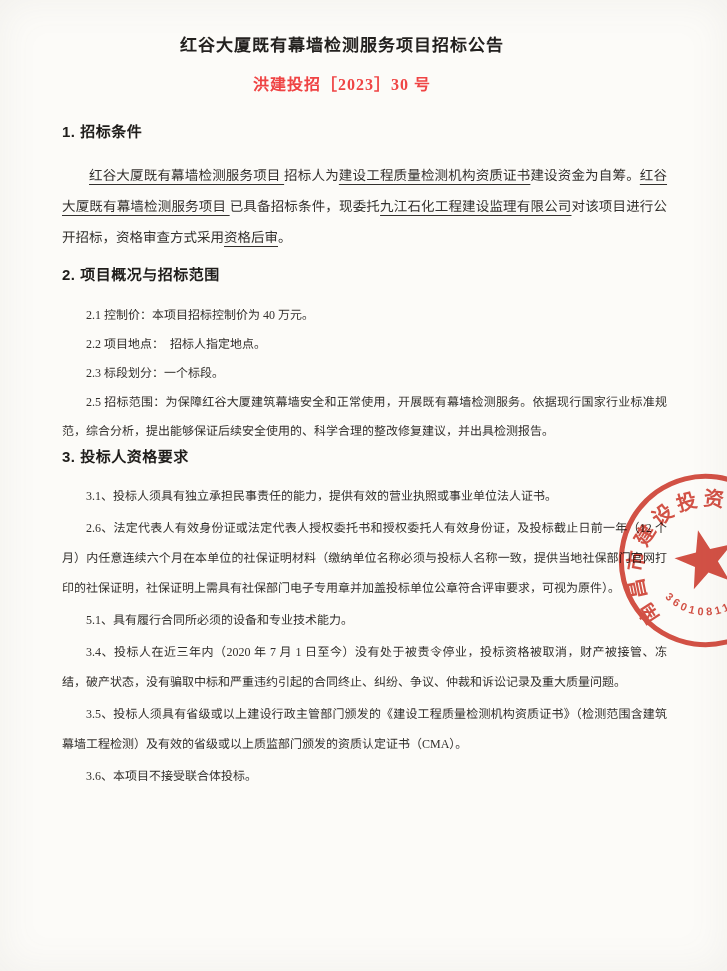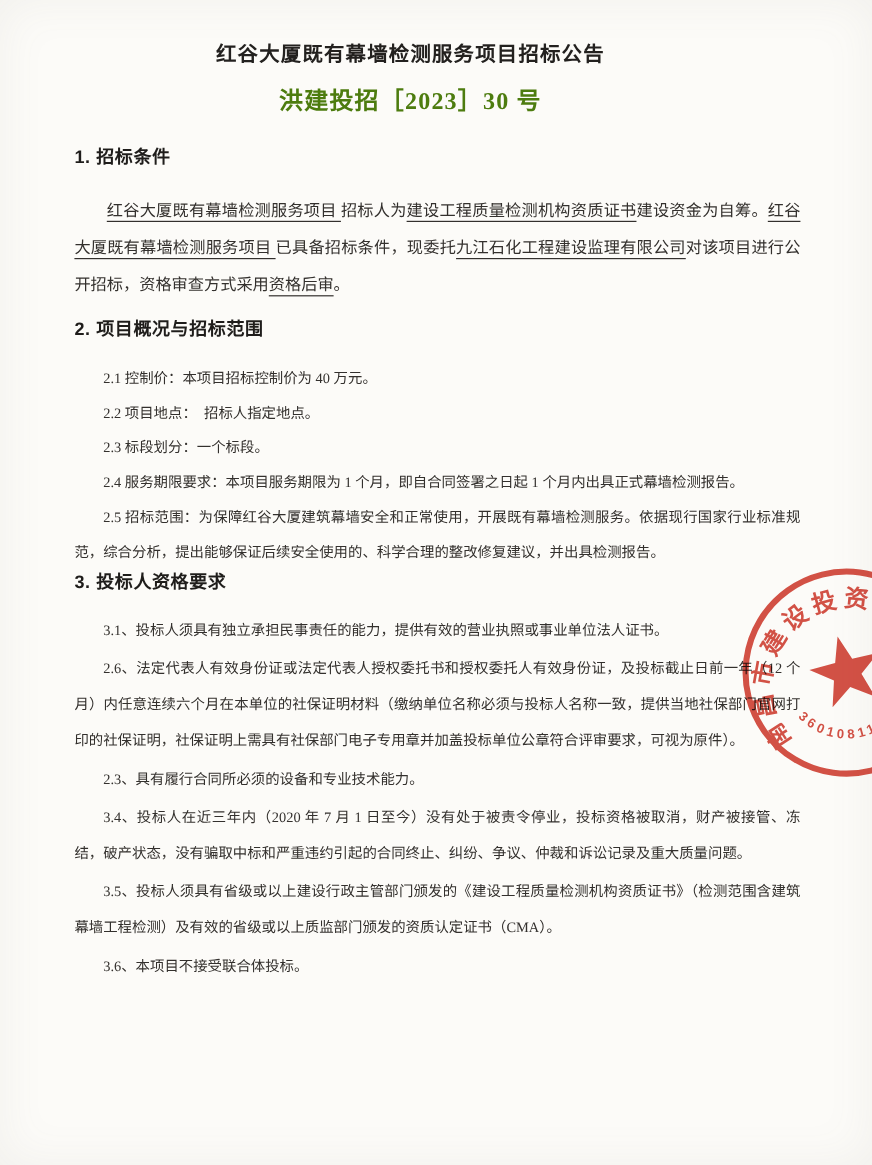--- a/index.html
+++ b/index.html
@@ -15,22 +15,22 @@
     padding:33px 60px 0 62px;
     color:#2f2d2b;
   }
   .doc-header{text-align:center;padding-right:45px;}
   .doc-title{
     margin:0;font-size:17px;line-height:26px;font-weight:bold;
     letter-spacing:1px;color:#23211f;
     font-family:"Liberation Serif","DejaVu Serif",serif;
   }
   .doc-no{
-    margin:14px 0 0 0;font-size:20px;line-height:24px;font-weight:bold;
-    color:#4d7c0f;letter-spacing:1px;
+    margin:14px 0 0 0;font-size:16px;line-height:24px;font-weight:bold;
+    color:#ef4444;letter-spacing:1px;
     font-family:"Liberation Serif","DejaVu Serif",serif;
   }
   .sec-heading{
     margin:0;font-size:15px;line-height:22px;font-weight:bold;color:#1f1d1b;
     font-family:"Liberation Sans","DejaVu Sans",sans-serif;
     letter-spacing:0.5px;
   }
   .sec1-heading{margin-top:24px;}
   .sec2-heading{margin-top:11px;}
   .sec3-heading{margin-top:0;}
@@ -79,29 +79,28 @@
 
   <p class="para">
     <span class="u">红谷大厦既有幕墙检测服务项目 </span><span>招标人为</span><span class="u">建设工程质量检测机构资质证书</span><span>建设资金为自筹。</span><span class="u">红谷大厦既有幕墙检测服务项目 </span><span>已具备招标条件，现委托</span><span class="u">九江石化工程建设监理有限公司</span><span>对该项目进行公开招标，资格审查方式采用</span><span class="u">资格后审</span><span>。</span>
   </p>
 
   <h3 class="sec-heading sec2-heading">2. 项目概况与招标范围</h3>
   <div class="sec-body sec2-body">
     <p class="item">2.1 控制价：本项目招标控制价为 40 万元。</p>
     <p class="item">2.2 项目地点：　招标人指定地点。</p>
     <p class="item">2.3 标段划分：一个标段。</p>
-    <p class="item">2.4 服务期限要求：本项目服务期限为 1 个月，即自合同签署之日起 1 个月内出具正式幕墙检测报告。</p>
     <p class="item">2.5 招标范围：为保障红谷大厦建筑幕墙安全和正常使用，开展既有幕墙检测服务。依据现行国家行业标准规范，综合分析，提出能够保证后续安全使用的、科学合理的整改修复建议，并出具检测报告。</p>
   </div>
 
   <h3 class="sec-heading sec3-heading">3. 投标人资格要求</h3>
   <div class="sec-body sec3-body">
     <p class="item">3.1、投标人须具有独立承担民事责任的能力，提供有效的营业执照或事业单位法人证书。</p>
     <p class="item">2.6、法定代表人有效身份证或法定代表人授权委托书和授权委托人有效身份证，及投标截止日前一年（12 个月）内任意连续六个月在本单位的社保证明材料（缴纳单位名称必须与投标人名称一致，提供当地社保部门官网打印的社保证明，社保证明上需具有社保部门电子专用章并加盖投标单位公章符合评审要求，可视为原件）。</p>
-    <p class="item">2.3、具有履行合同所必须的设备和专业技术能力。</p>
+    <p class="item">5.1、具有履行合同所必须的设备和专业技术能力。</p>
     <p class="item">3.4、投标人在近三年内（2020 年 7 月 1 日至今）没有处于被责令停业，投标资格被取消，财产被接管、冻结，破产状态，没有骗取中标和严重违约引起的合同终止、纠纷、争议、仲裁和诉讼记录及重大质量问题。</p>
     <p class="item">3.5、投标人须具有省级或以上建设行政主管部门颁发的《建设工程质量检测机构资质证书》（检测范围含建筑幕墙工程检测）及有效的省级或以上质监部门颁发的资质认定证书（CMA）。</p>
     <p class="item">3.6、本项目不接受联合体投标。</p>
   </div>
 
   <svg class="stamp" viewBox="0 0 200 200" xmlns="http://www.w3.org/2000/svg" aria-hidden="true">
     <defs>
       <path id="arcTop" d="M 39.1,150.9 A 72,72 0 1 1 160.9,150.9" fill="none"></path>
       <path id="arcBottom" d="M 43.6,120.5 A 60,60 0 0 0 156.4,120.5" fill="none"></path>
     </defs>

